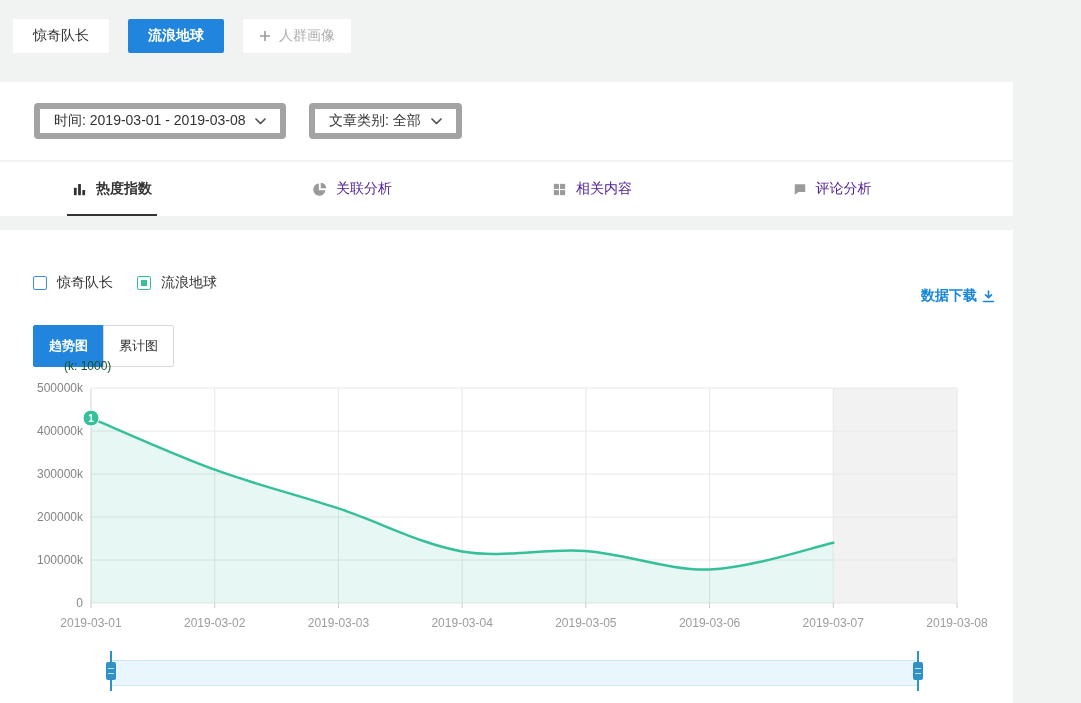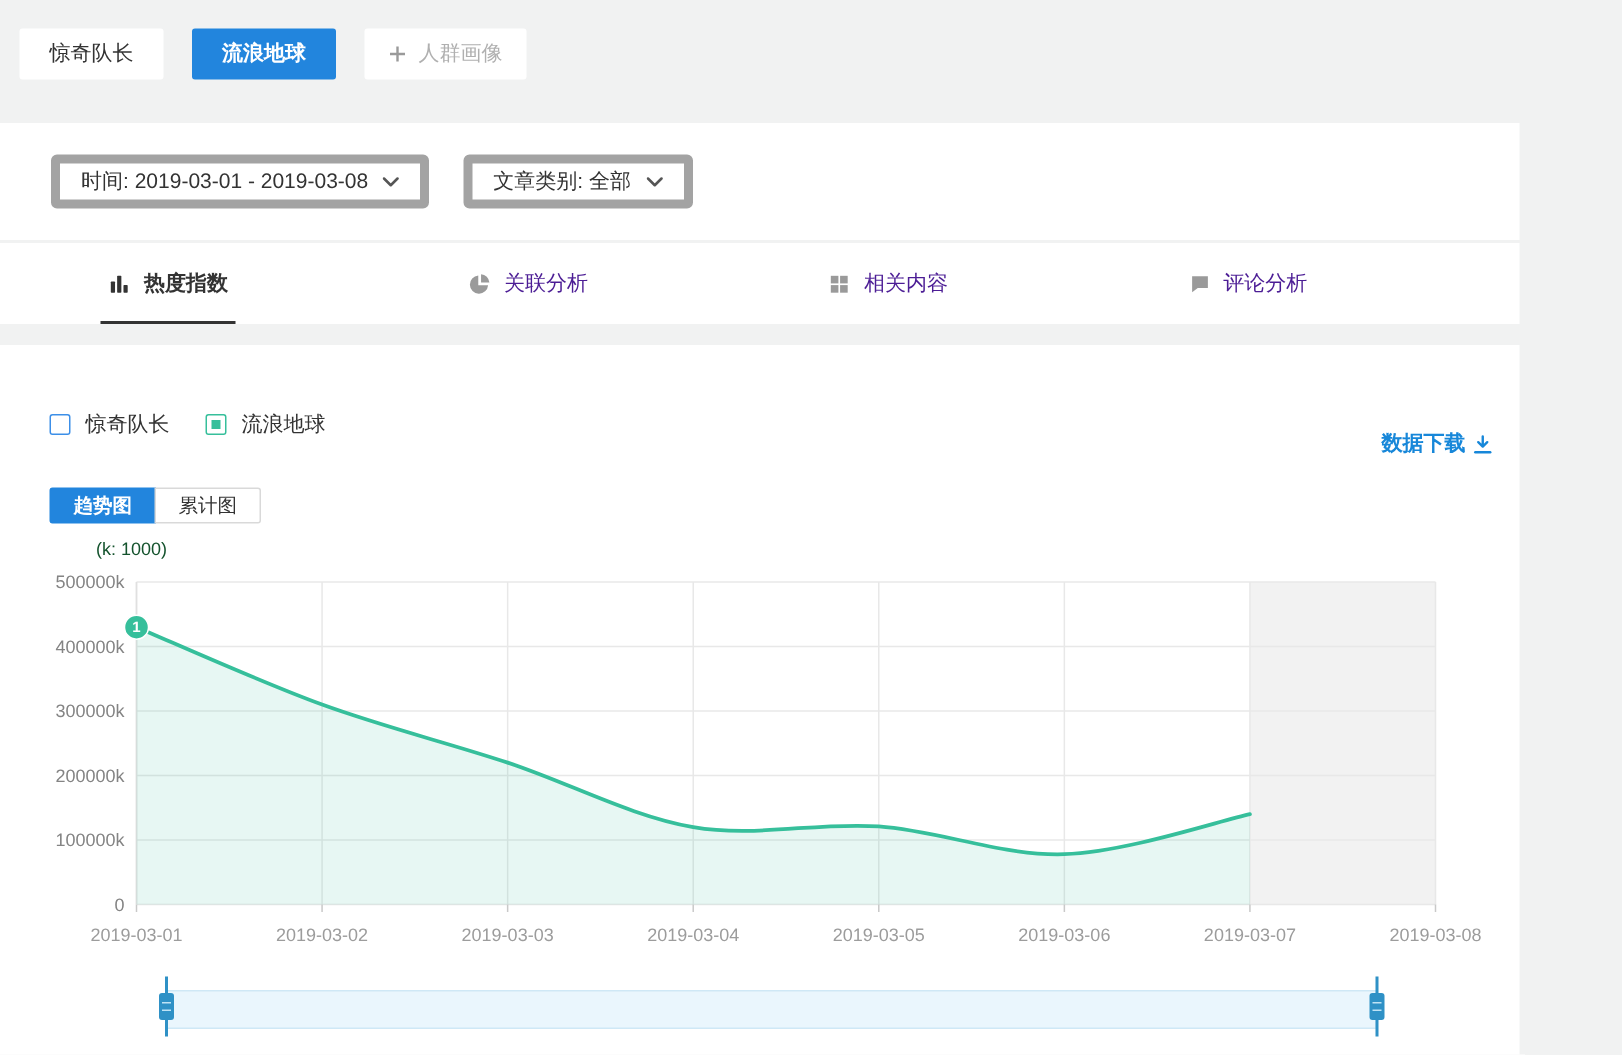--- a/index.html
+++ b/index.html
@@ -48,21 +48,21 @@
   .legend { position:absolute; top:44px; left:33px; display:flex; }
   .legend-item { display:flex; align-items:center; margin-right:24px; cursor:pointer; }
   .cbox { width:14px; height:14px; border:1.5px solid; border-radius:2px;
           display:flex; align-items:center; justify-content:center; margin-right:10px; background:#fff; }
   .cbox .inner { width:6px; height:6px; }
   .legend-label { font-size:14px; color:#333; }
   .download { position:absolute; top:57px; right:18px; display:flex; align-items:center; gap:5px;
               color:#1787d9; font-size:14px; font-weight:bold; cursor:pointer; }
   .download .dl-icon { display:inline-flex; }
   .toggle { position:absolute; top:95px; left:33px; display:flex; }
-  .vbtn { height:24px; padding:0 15px; font-size:13px; border:1px solid #d9d9d9; background:#fff;
+  .vbtn { height:42px; padding:0 15px; font-size:13px; border:1px solid #d9d9d9; background:#fff;
           color:#333; cursor:pointer; font-family:Liberation Sans, sans-serif; }
   .vbtn:first-child { border-radius:2px 0 0 2px; }
   .vbtn:last-child { border-radius:0 2px 2px 0; margin-left:-1px; }
   .vbtn.active { background:#2285dd; border-color:#2285dd; color:#fff; font-weight:bold; }
   .unit-note { position:absolute; top:129px; left:64px; font-size:12px; color:#14532d; }
   #trend-chart { position:absolute; top:151px; left:0; }
   .ytick { font-size:12px; fill:#848484; }
   .xtick { font-size:12px; fill:#9c9c9c; }
   .marker-label { font-size:10px; font-weight:bold; fill:#fff; }
   

